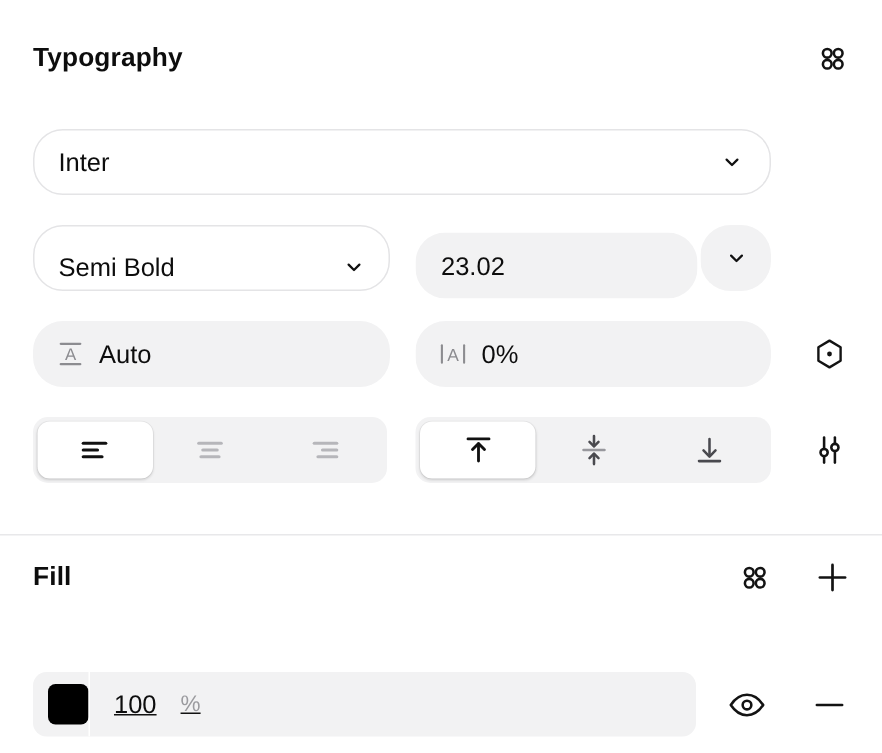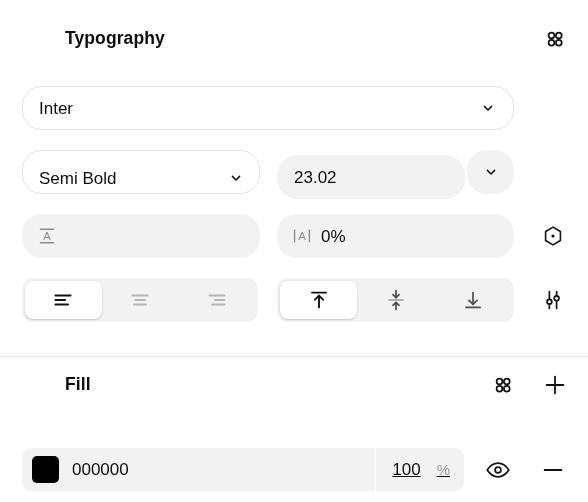--- a/index.html
+++ b/index.html
@@ -20,21 +20,20 @@
   
   .panel { position: absolute; left: 0; top: 0; width: 588px; }
 
   .section-header {
     position: absolute;
     left: 22px;
     right: 18px;
     display: flex;
     align-items: center;
     justify-content: flex-end;
-    margin-left: 43px;
   }
   .section-title {
     font-size: 17.5px;
     font-weight: bold;
     color: #0d0d0d;
     letter-spacing: 0.1px;
     margin-right: auto;
     line-height: 1;
   }
   .hdr-icons { display: flex; align-items: center; gap: 22px; }
@@ -204,20 +203,21 @@
   </div>
 
   <div class="field field-grey" style="left:22px;top:214px;width:238px;height:44px;padding:0 12px 0 14px;">
     <div class="lead-icon">
       <svg width="20" height="20" viewBox="0 0 20 20" fill="none">
         <path d="M3.5 3.2 H16.5" stroke="#8c8c90" stroke-width="1.5" stroke-linecap="round"></path>
         <path d="M3.5 16.8 H16.5" stroke="#8c8c90" stroke-width="1.5" stroke-linecap="round"></path>
         <text x="10" y="14.2" font-family="'Liberation Sans', sans-serif" font-size="11.2" fill="#8c8c90" text-anchor="middle">A</text>
       </svg>
     </div>
+    <div class="val">Auto</div>
   </div>
 
   <div class="field field-grey" style="left:277px;top:214px;width:237px;height:44px;padding:0 12px 0 14px;">
     <div class="lead-icon">
       <svg width="20" height="20" viewBox="0 0 20 20" fill="none">
         <path d="M2.6 4.2 V15.8" stroke="#8c8c90" stroke-width="1.4" stroke-linecap="round"></path>
         <path d="M17.4 4.2 V15.8" stroke="#8c8c90" stroke-width="1.4" stroke-linecap="round"></path>
         <text x="10" y="14.4" font-family="'Liberation Sans', sans-serif" font-size="11.6" fill="#8c8c90" text-anchor="middle">A</text>
       </svg>
     </div>
@@ -325,21 +325,20 @@
         <svg width="26" height="26" viewBox="0 0 26 26" fill="none">
           <path d="M13 4.6 V21.4" stroke="#131313" stroke-width="1.8" stroke-linecap="round"></path>
           <path d="M4.6 13 H21.4" stroke="#131313" stroke-width="1.8" stroke-linecap="round"></path>
         </svg>
       </div>
     </div>
   </div>
 
   <div class="fill-row" style="left:22px;top:448px;width:442px;height:43px;">
     <div class="swatch" style="background:#000000;"></div>
-    <div class="hexval">000000</div>
     <div class="opacity-cell">
       <span class="opacity-val">100</span>
       <span class="opacity-unit">%</span>
     </div>
   </div>
 
   <div class="icon-btn" style="position:absolute;left:483px;top:455px;">
     <svg width="28" height="28" viewBox="0 0 28 28" fill="none">
       <path d="M3.2 14 C6.3 9.3 10 7.2 14 7.2 C18 7.2 21.7 9.3 24.8 14 C21.7 18.7 18 20.8 14 20.8 C10 20.8 6.3 18.7 3.2 14 Z" stroke="#131313" stroke-width="1.7" stroke-linejoin="round"></path>
       <circle cx="14" cy="14" r="2.9" stroke="#131313" stroke-width="1.7"></circle>

